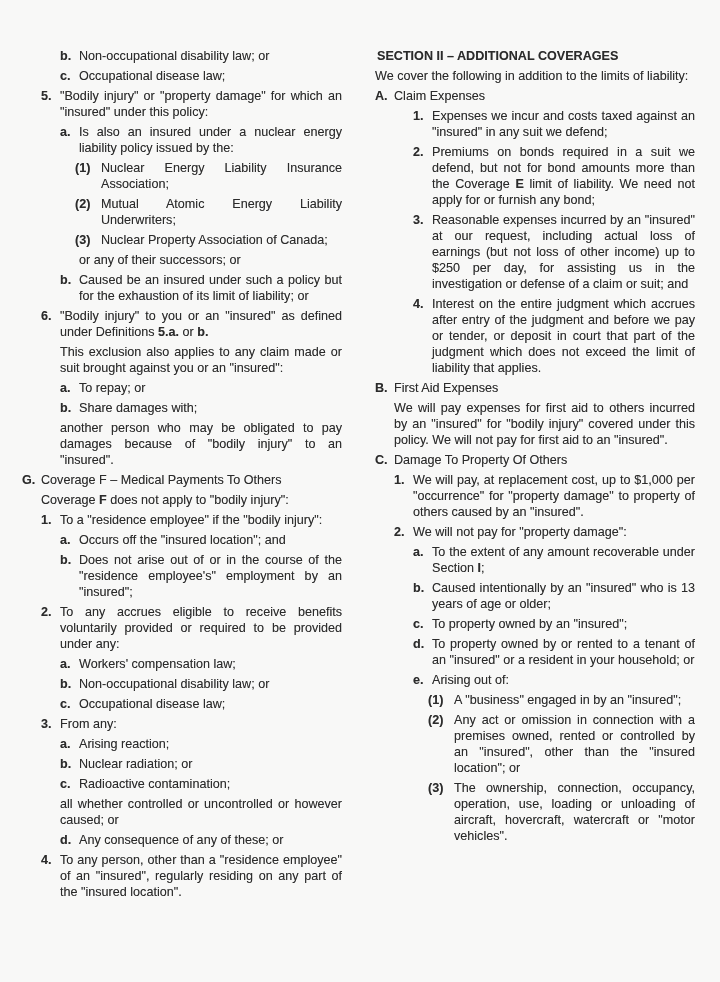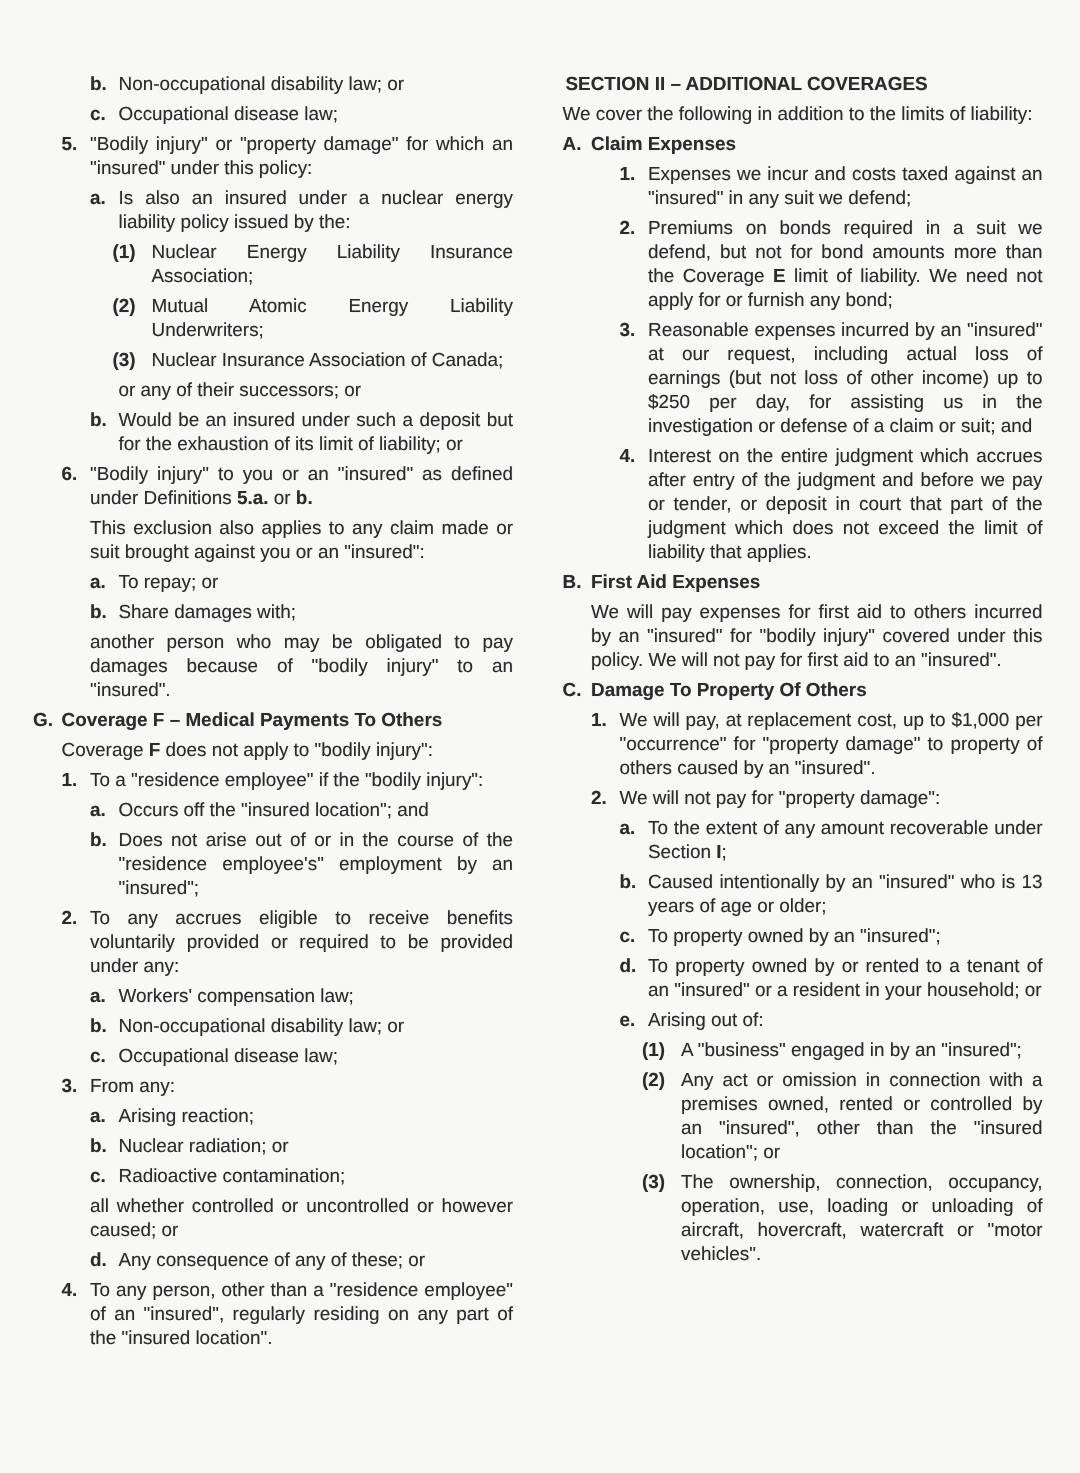--- a/index.html
+++ b/index.html
@@ -34,21 +34,21 @@
   .col .blk:first-child{margin-top:0;}
   .marker{
     position:absolute;
     left:0;
     top:0;
     font-weight:700;
     white-space:nowrap;
   }
   
   .h1 .txt{font-weight:700;}
-  .heading .txt{font-weight:700;}
+  .heading .txt{font-weight:400;}
   
   .h1{padding-left:2px;}
   .intro{padding-left:0;}
   .letter{padding-left:19px;}
   .letter .marker{left:0;}
   .body1{padding-left:19px;}
   .num{padding-left:38px;}
   .num .marker{left:19px;}
   .body2{padding-left:38px;}
   .num2{padding-left:57px;}
@@ -64,23 +64,23 @@
 <body>
 
 <div class="page" style="--page-bg: #f8f8f7; --ink: #2b2b2b;">
   <div class="col" id="col-left">
       <div class="blk sub"><span class="marker">b.</span><span class="txt">Non-occupational disability law; or</span></div>
       <div class="blk sub"><span class="marker">c.</span><span class="txt">Occupational disease law;</span></div>
       <div class="blk num"><span class="marker">5.</span><span class="txt">"Bodily injury" or "property damage" for which an "insured" under this policy:</span></div>
       <div class="blk sub"><span class="marker">a.</span><span class="txt">Is also an insured under a nuclear energy liability policy issued by the:</span></div>
       <div class="blk subnum"><span class="marker">(1)</span><span class="txt">Nuclear Energy Liability Insurance Association;</span></div>
       <div class="blk subnum"><span class="marker">(2)</span><span class="txt">Mutual Atomic Energy Liability Underwriters;</span></div>
-      <div class="blk subnum"><span class="marker">(3)</span><span class="txt">Nuclear Insurance Association of Canada;</span></div>
+      <div class="blk subnum"><span class="marker">(3)</span><span class="txt">Nuclear Property Association of Canada;</span></div>
       <div class="blk body3"><span class="txt">or any of their successors; or</span></div>
-      <div class="blk sub"><span class="marker">b.</span><span class="txt">Would be an insured under such a deposit but for the exhaustion of its limit of liability; or</span></div>
+      <div class="blk sub"><span class="marker">b.</span><span class="txt">Caused be an insured under such a policy but for the exhaustion of its limit of liability; or</span></div>
       <div class="blk num"><span class="marker">6.</span><span class="txt">"Bodily injury" to you or an "insured" as defined under Definitions <b>5.a.</b> or <b>b.</b></span></div>
       <div class="blk body2"><span class="txt">This exclusion also applies to any claim made or suit brought against you or an "insured":</span></div>
       <div class="blk sub"><span class="marker">a.</span><span class="txt">To repay; or</span></div>
       <div class="blk sub"><span class="marker">b.</span><span class="txt">Share damages with;</span></div>
       <div class="blk body2"><span class="txt">another person who may be obligated to pay damages because of "bodily injury" to an "insured".</span></div>
       <div class="blk letter heading"><span class="marker">G.</span><span class="txt">Coverage F – Medical Payments To Others</span></div>
       <div class="blk body1"><span class="txt">Coverage <b>F</b> does not apply to "bodily injury":</span></div>
       <div class="blk num"><span class="marker">1.</span><span class="txt">To a "residence employee" if the "bodily injury":</span></div>
       <div class="blk sub"><span class="marker">a.</span><span class="txt">Occurs off the "insured location"; and</span></div>
       <div class="blk sub"><span class="marker">b.</span><span class="txt">Does not arise out of or in the course of the "residence employee's" employment by an "insured";</span></div>

